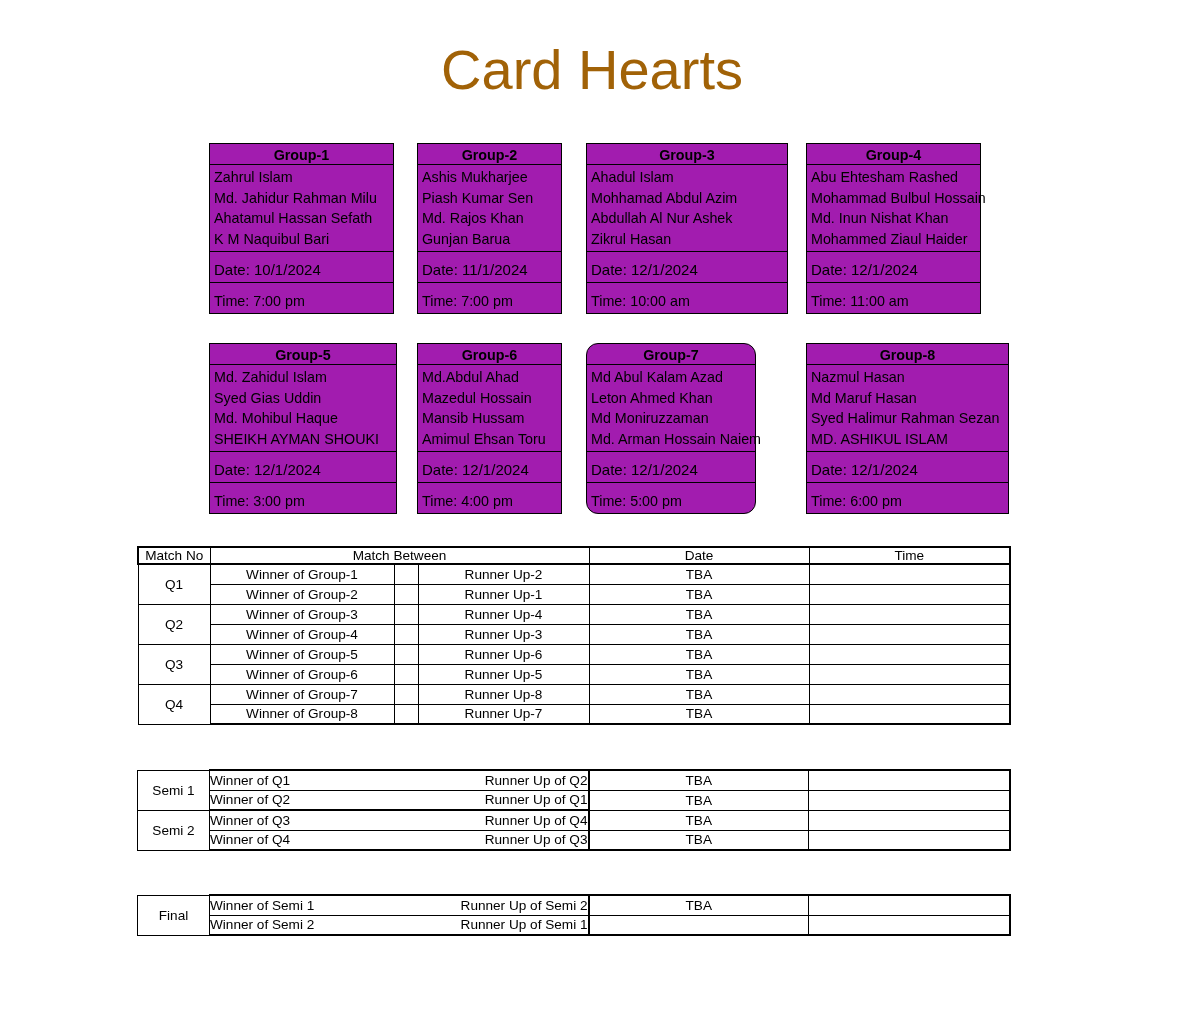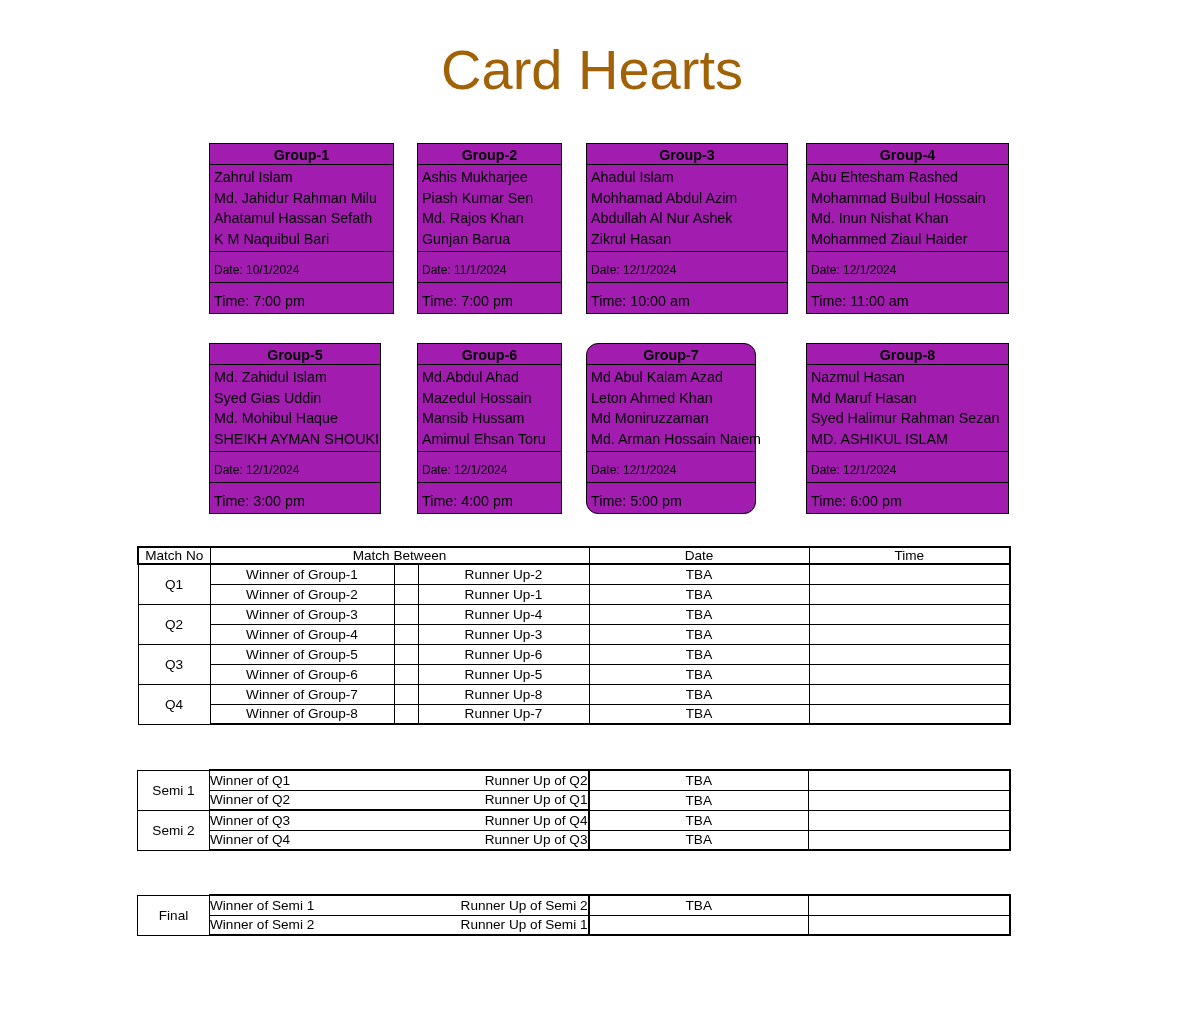--- a/index.html
+++ b/index.html
@@ -69,21 +69,21 @@
     white-space: nowrap;
     font-size: 14.3px;
   }
   .group-box .g-date {
     border-bottom: 1.6px solid #000;
     padding: 9px 0 3px 4px;
     line-height: 18px;
     height: 31px;
     box-sizing: border-box;
     white-space: nowrap;
-    font-size: 12px;
+    font-size: 15px;
   }
   .group-box .g-time {
     padding: 9px 0 3px 4px;
     line-height: 18px;
     height: 30px;
     box-sizing: border-box;
     white-space: nowrap;
     font-size: 14.3px;
   }
 
@@ -176,35 +176,35 @@
       <div class="g-header">Group-3</div>
       <div class="g-players">
         <div class="g-player">Ahadul Islam</div>
         <div class="g-player">Mohhamad Abdul Azim</div>
         <div class="g-player">Abdullah Al Nur Ashek</div>
         <div class="g-player">Zikrul Hasan</div>
       </div>
       <div class="g-date">Date: 12/1/2024</div>
       <div class="g-time">Time: 10:00 am</div>
     </div>
-    <div class="group-box" style="left: 806px; width: 203px;">
+    <div class="group-box" style="left: 806px; width: 175px;">
       <div class="g-header">Group-4</div>
       <div class="g-players">
         <div class="g-player">Abu Ehtesham Rashed</div>
         <div class="g-player">Mohammad Bulbul Hossain</div>
         <div class="g-player">Md. Inun Nishat Khan</div>
         <div class="g-player">Mohammed Ziaul Haider</div>
       </div>
       <div class="g-date">Date: 12/1/2024</div>
       <div class="g-time">Time: 11:00 am</div>
     </div>
   </div>
 
 <div class="groups-row row2" id="groups-row-2">
-    <div class="group-box" style="left: 209px; width: 172px;">
+    <div class="group-box" style="left: 209px; width: 188px;">
       <div class="g-header">Group-5</div>
       <div class="g-players">
         <div class="g-player">Md. Zahidul Islam</div>
         <div class="g-player">Syed Gias Uddin</div>
         <div class="g-player">Md. Mohibul Haque</div>
         <div class="g-player">SHEIKH AYMAN SHOUKI</div>
       </div>
       <div class="g-date">Date: 12/1/2024</div>
       <div class="g-time">Time: 3:00 pm</div>
     </div>

